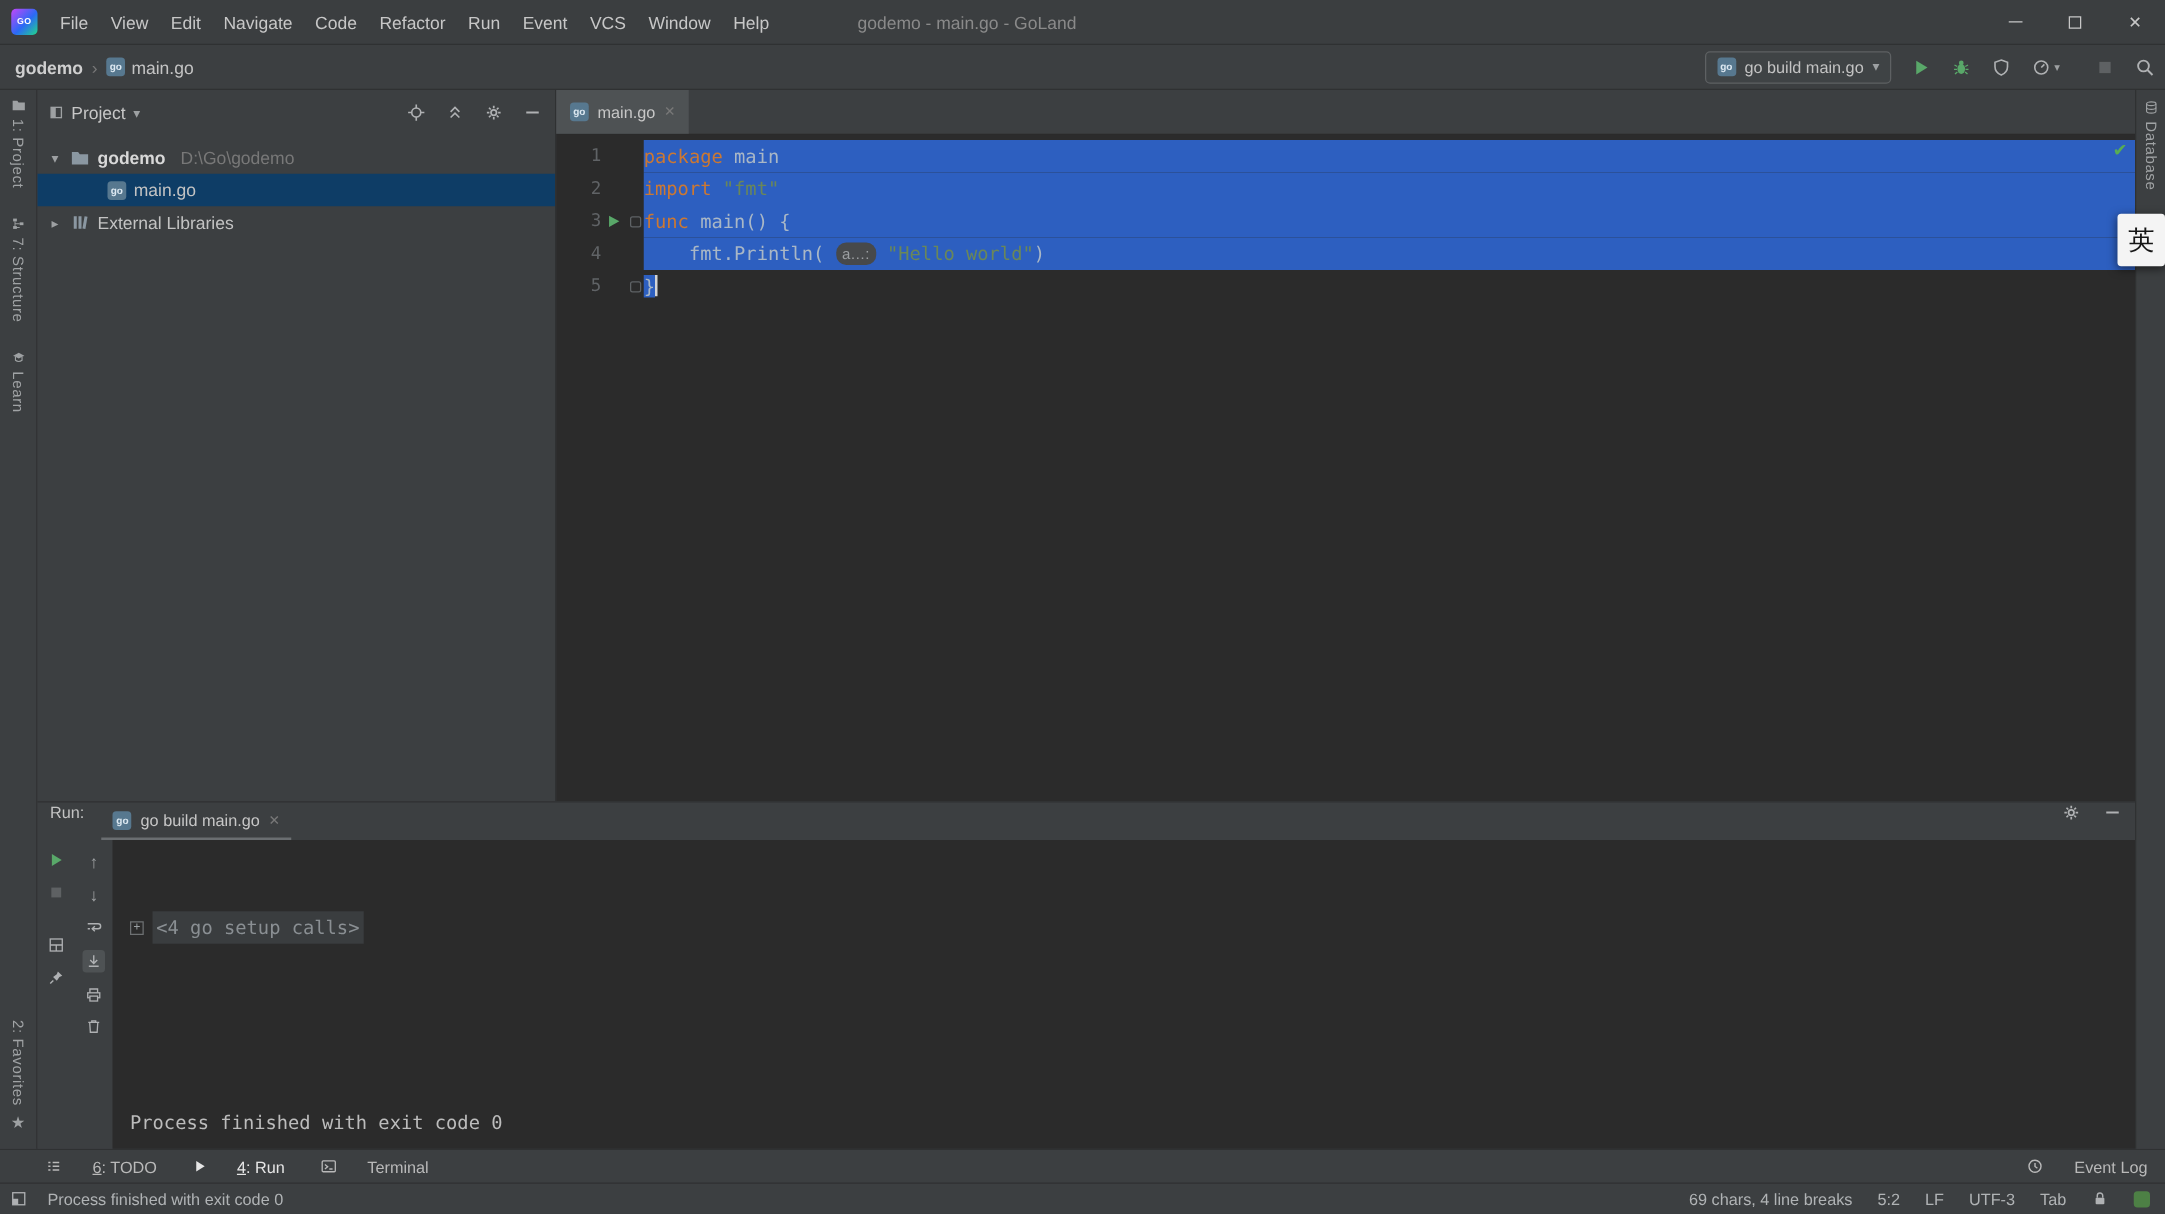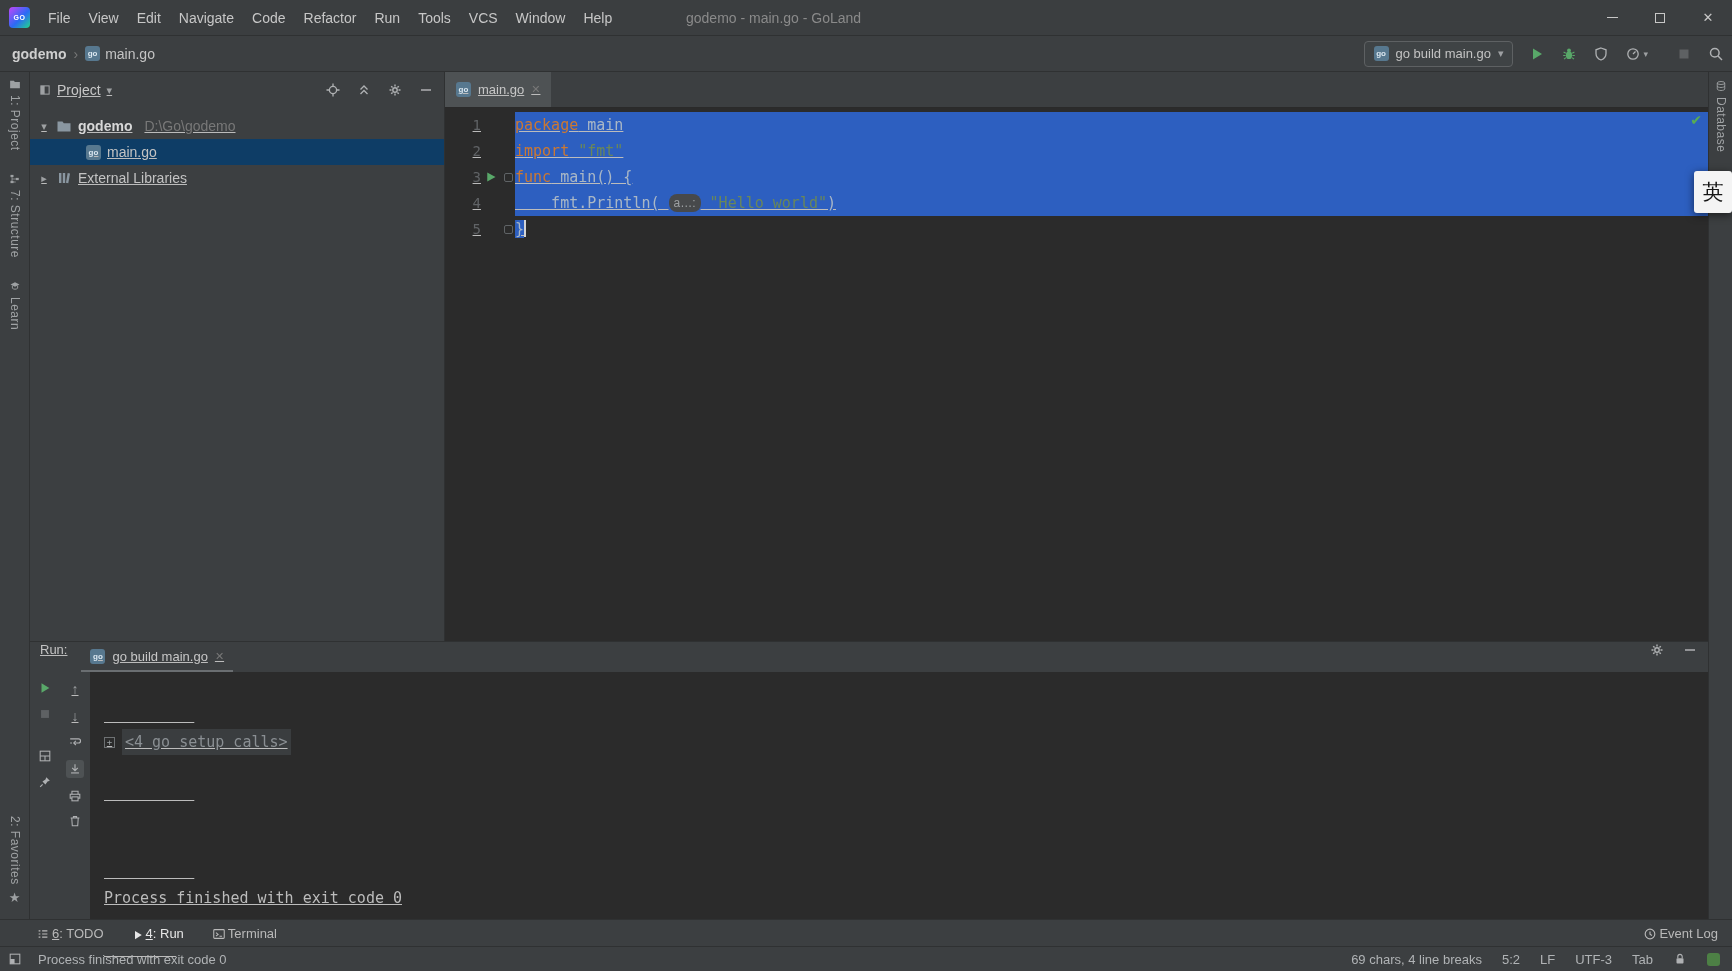--- a/index.html
+++ b/index.html
@@ -47,21 +47,21 @@
   
   .main { display:flex; height:847px; }
   .stripe { background:var(--panel,#3c3f41); display:flex; flex-direction:column; align-items:center; }
   .stripe-left { width:30px; border-right:1px solid var(--border,#2f3132); padding-top:6px; }
   .stripe-right { width:24px; border-left:1px solid var(--border,#2f3132); padding-top:8px; }
   .stripe-btn { display:flex; flex-direction:column; align-items:center; gap:5px; margin-bottom:22px; color:#9ea1a3; }
   .vlabel { writing-mode:vertical-rl; font-size:12px; color:#a0a3a5; letter-spacing:.5px; }
   .stripe-bottom { margin-top:auto; margin-bottom:14px; }
   .star { font-size:13px; color:#9ea1a3; }
 
-  .center { flex:1; display:flex; flex-direction:column; min-width:0;text-decoration:underline; }
+  .center { flex:1; display:flex; flex-direction:column; min-width:0; }
   .upper { height:569px; display:flex; min-height:0; }
 
   
   .project-panel { width:415px; flex:none; background:var(--panel,#3c3f41); border-right:1px solid var(--border,#2f3132); display:flex; flex-direction:column; }
   .pp-header { height:36px; display:flex; align-items:center; padding:0 10px 0 9px; font-size:14px; gap:6px; }
   .pp-title { color:#c7c7c7; }
   .pp-dd { font-size:11px; color:#9da0a2; }
   .pp-icons { margin-left:auto; display:flex; align-items:center; gap:15px; }
   .tree { padding-top:5px; font-size:14px; }
   .tree-row { height:26px; display:flex; align-items:center; gap:6px; color:#c3c3c3; }
@@ -108,21 +108,21 @@
   .console { flex:1; background:var(--editor_bg,#2b2b2b); font:15px/26px "DejaVu Sans Mono", monospace;
              padding:5px 0 0 14px; color:#bcbcbc; white-space:pre; }
   .con-line { height:26px; display:flex; align-items:center; }
   .fold-box { width:11px; height:11px; border:1px solid #6e7173; color:#9aa0a3; font:9px/9px "DejaVu Sans Mono",monospace;
               text-align:center; display:inline-block; margin-right:7px; flex:none; }
   .fold-text { color:#8a8f93; background:#3a3d3f; padding:0 3px; }
 
   
   .toolwindow-bar { height:27px; background:var(--panel,#3c3f41); border-top:1px solid var(--border,#2f3132);
                     display:flex; align-items:center; padding:0 14px 0 36px; gap:28px; font-size:13px; }
-  .tw-item { display:flex; align-items:flex-end; gap:2px; color:#b9b9b9; }
+  .tw-item { display:flex; align-items:center; gap:24px; color:#b9b9b9; }
   .tw-item.active { color:#e6e6e6; }
   .mn { text-decoration:underline; }
   .tw-right { margin-left:auto; }
 
   .status-bar { height:25px; background:var(--panel,#3c3f41); border-top:1px solid var(--border,#2f3132);
                 display:flex; align-items:center; padding:0 12px 0 8px; font-size:13px; color:#b0b3b5; gap:16px; }
   .sb-right { margin-left:auto; display:flex; align-items:center; gap:20px; }
   .sb-green { width:13px; height:13px; border-radius:3px; background:#4d8045; display:inline-block; }
 
   
@@ -135,21 +135,21 @@
 
 <div class="title-bar">
   <div class="logo">GO</div>
   <div class="menu-item">File</div>
   <div class="menu-item">View</div>
   <div class="menu-item">Edit</div>
   <div class="menu-item">Navigate</div>
   <div class="menu-item">Code</div>
   <div class="menu-item">Refactor</div>
   <div class="menu-item">Run</div>
-  <div class="menu-item">Tools</div>
+  <div class="menu-item">Event</div>
   <div class="menu-item">VCS</div>
   <div class="menu-item">Window</div>
   <div class="menu-item">Help</div>
   <div class="win-title">godemo - main.go - GoLand</div>
   <div class="win-controls">
     <div class="win-btn">
         <span class="min-line"></span>
       </div>
     <div class="win-btn">
         <span class="max-box"></span>

